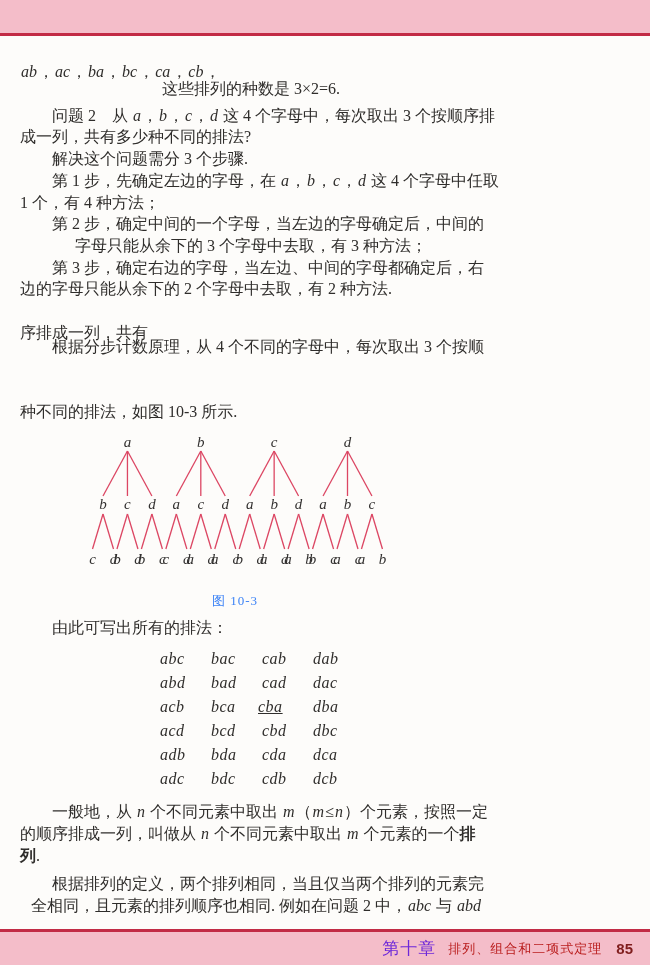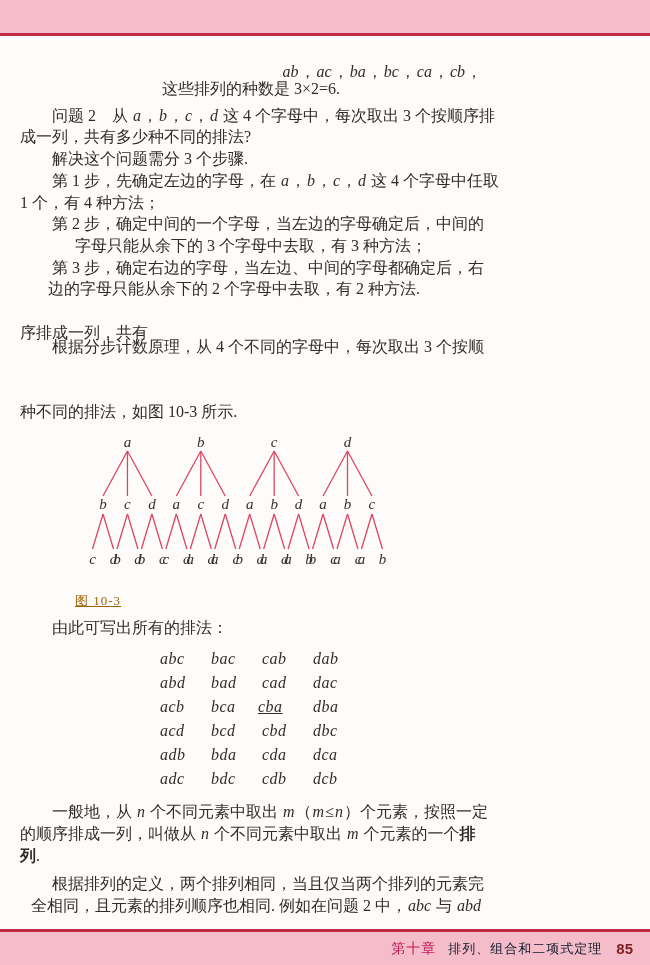--- a/index.html
+++ b/index.html
@@ -13,58 +13,58 @@
   .band.top{top:0;height:33px;}
   .band.bottom{top:932px;height:33px;display:flex;align-items:center;justify-content:flex-end;padding-right:17px;box-sizing:border-box;}
   .rule{position:absolute;left:0;width:650px;height:3px;}
   .rule.top{top:33px;}
   .rule.bottom{top:929px;}
   .ln{
     position:absolute;left:20px;width:462px;height:22px;line-height:22px;
     font-size:16px;white-space:nowrap;
   }
   .ln.ind{padding-left:32px;box-sizing:border-box;}
-  .ln.ctr{text-align:right;}
+  .ln.ctr{text-align:left;}
   .lt{font-style:italic;font-family:"Liberation Serif","DejaVu Serif",serif;padding:0 1px;}
   .formula{
     position:absolute;left:20px;top:366px;width:462px;height:22px;line-height:22px;
     text-align:center;font-size:16px;letter-spacing:2px;padding-left:14px;box-sizing:border-box;
   }
   .figure-caption{
     position:absolute;left:75px;top:592px;width:320px;height:18px;line-height:18px;
-    text-align:left;font-size:13px;color:#a16207;letter-spacing:1px;text-decoration:underline;
+    text-align:center;font-size:13px;color:#3b82f6;letter-spacing:1px;
   }
   .tree-svg{position:absolute;left:75px;top:432px;}
   .perm-cell{
     position:absolute;width:51px;height:24px;line-height:24px;
     font-size:16px;font-style:italic;color:#302e2c;letter-spacing:.5px;
   }
-  .footer-label{font-size:14px;color:#be185d;letter-spacing:1px;}
-  .footer-title{font-size:13px;color:#0f172a;letter-spacing:1px;margin-left:12px;}
+  .footer-label{font-size:17px;color:#6d28d9;letter-spacing:1px;}
+  .footer-title{font-size:13px;color:#b91c1c;letter-spacing:1px;margin-left:12px;}
   .footer-page{font-size:15px;font-weight:bold;color:#7f1d1d;margin-left:14px;font-family:"Liberation Sans","DejaVu Sans",sans-serif;}
 </style>
 </head>
 <body>
 
 <div class="page">
   <div class="band top" style="background: rgb(244, 189, 201);"></div>
   <div class="rule top" style="background: rgb(194, 43, 69);"></div>
 
   <div id="lines-top">
       <div class="ln ctr" style="top: 61px;"><i class="lt">ab</i>，<i class="lt">ac</i>，<i class="lt">ba</i>，<i class="lt">bc</i>，<i class="lt">ca</i>，<i class="lt">cb</i>，</div>
       <div class="ln" style="top: 78px; text-align: center;">这些排列的种数是 3×2=6.</div>
       <div class="ln ind" style="top: 105px;">问题 2　从 <i class="lt">a</i>，<i class="lt">b</i>，<i class="lt">c</i>，<i class="lt">d</i> 这 4 个字母中，每次取出 3 个按顺序排</div>
       <div class="ln" style="top: 126px;">成一列，共有多少种不同的排法?</div>
       <div class="ln ind" style="top: 148px;">解决这个问题需分 3 个步骤.</div>
       <div class="ln ind" style="top: 170px;">第 1 步，先确定左边的字母，在 <i class="lt">a</i>，<i class="lt">b</i>，<i class="lt">c</i>，<i class="lt">d</i> 这 4 个字母中任取</div>
       <div class="ln" style="top: 192px;">1 个，有 4 种方法；</div>
       <div class="ln ind" style="top: 213px;">第 2 步，确定中间的一个字母，当左边的字母确定后，中间的</div>
       <div class="ln" style="top: 235px; text-align: center;">字母只能从余下的 3 个字母中去取，有 3 种方法；</div>
       <div class="ln ind" style="top: 257px;">第 3 步，确定右边的字母，当左边、中间的字母都确定后，右</div>
-      <div class="ln" style="top: 278px; margin-left: 28px;">边的字母只能从余下的 2 个字母中去取，有 2 种方法.</div>
+      <div class="ln" style="top: 278px;">边的字母只能从余下的 2 个字母中去取，有 2 种方法.</div>
       <div class="ln ind" style="top: 304px; margin-top: 32px;">根据分步计数原理，从 4 个不同的字母中，每次取出 3 个按顺</div>
       <div class="ln" style="top: 322px;">序排成一列，共有</div>
       <div class="ln" style="top: 401px;">种不同的排法，如图 10-3 所示.</div>
       <div class="ln ind" style="top: 617px;">由此可写出所有的排法：</div>
     </div>
 
 
   <div id="figure-mount">
       <svg width="320" height="140" viewBox="0 0 320 140" class="tree-svg">
         <text x="52.45" y="15" text-anchor="middle" font-size="15" font-style="italic" font-family="&quot;Liberation Serif&quot;,&quot;DejaVu Serif&quot;,serif" fill="#333130">a</text>

